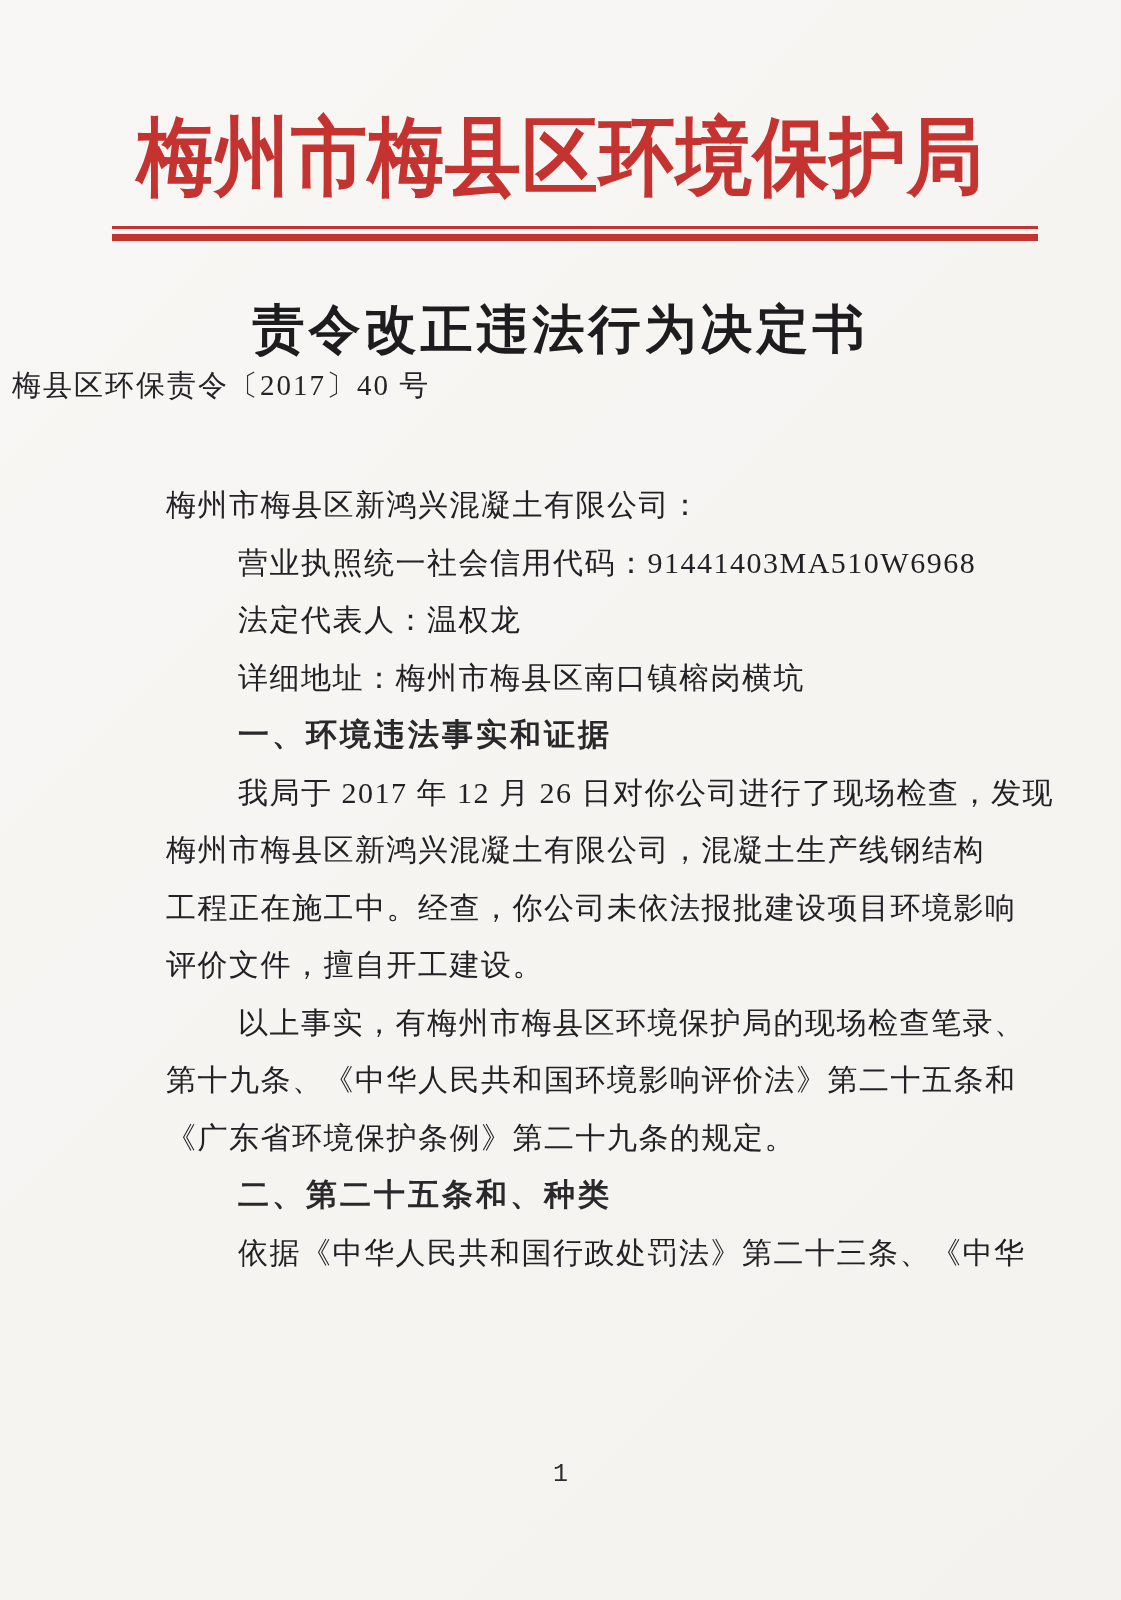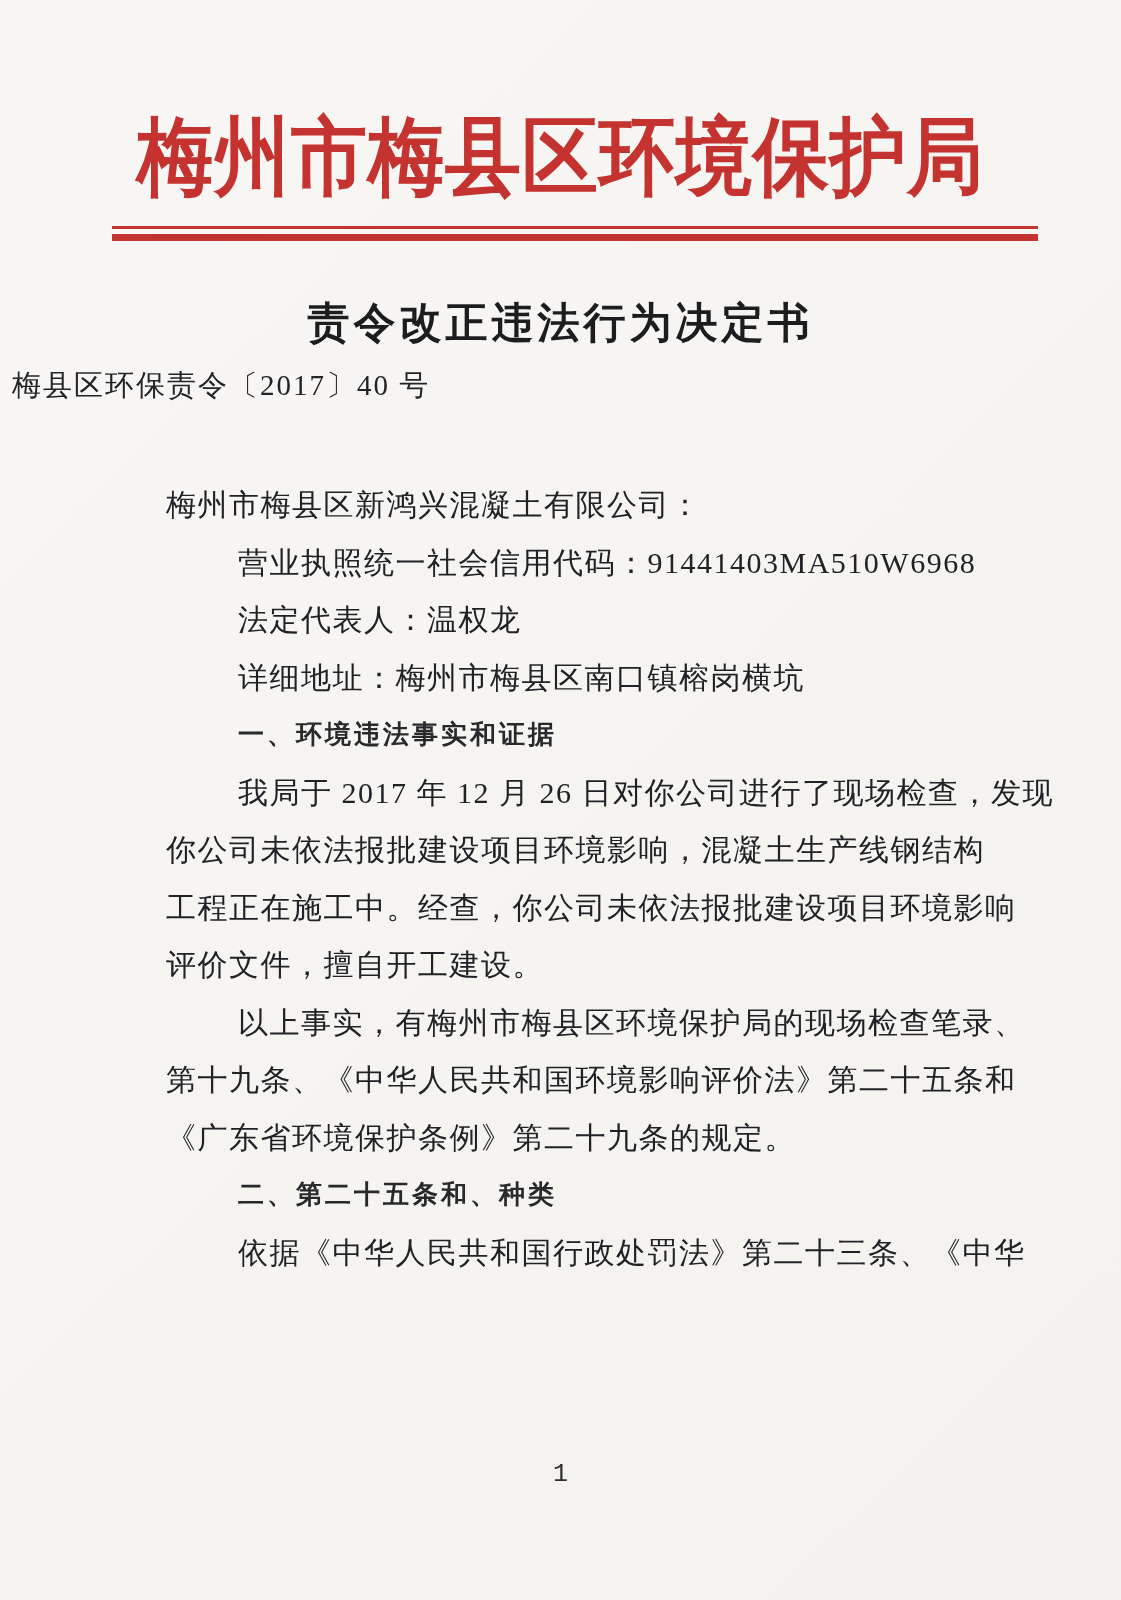--- a/index.html
+++ b/index.html
@@ -49,21 +49,21 @@
   .rule-thin  { top: 226px; height: 3px; }
   .rule-thick { top: 234px; height: 7px; }
 
   
   .doc-title {
     position: absolute;
     top: 295px;
     left: 0;
     width: 100%;
     text-align: center;
-    font-size: 42px;
+    font-size: 52px;
     font-weight: 700;
     letter-spacing: 4px;
     color: #1d1d1f;
     white-space: nowrap;
   }
   .doc-number {
     position: absolute;
     top: 366px;
     left: 12px;
     width: 100%;
@@ -86,21 +86,21 @@
     height: 57.5px;
     line-height: 57.5px;
     font-size: 30px;
     letter-spacing: 1.5px;
     white-space: nowrap;
   }
   .body-text .line.indent { padding-left: 72px; }
   .body-text .line.heading {
     font-family: "Liberation Sans", "DejaVu Sans", sans-serif;
     font-weight: 700;
-    font-size: 26px;
+    font-size: 31px;
     letter-spacing: 3px;
     color: #29292c;
   }
 
   
   .page-number {
     position: absolute;
     top: 1460px;
     left: 0;
     width: 100%;
@@ -126,21 +126,21 @@
 
   <div class="doc-number">梅县区环保责令〔2017〕40 号</div>
 
   <div class="body-text">
       <div class="line">梅州市梅县区新鸿兴混凝土有限公司：</div>
       <div class="line indent">营业执照统一社会信用代码：91441403MA510W6968</div>
       <div class="line indent">法定代表人：温权龙</div>
       <div class="line indent">详细地址：梅州市梅县区南口镇榕岗横坑</div>
       <div class="line indent heading">一、环境违法事实和证据</div>
       <div class="line indent">我局于 2017 年 12 月 26 日对你公司进行了现场检查，发现</div>
-      <div class="line">你公司未依法报批建设项目环境影响，混凝土生产线钢结构</div>
+      <div class="line">梅州市梅县区新鸿兴混凝土有限公司，混凝土生产线钢结构</div>
       <div class="line">工程正在施工中。经查，你公司未依法报批建设项目环境影响</div>
       <div class="line">评价文件，擅自开工建设。</div>
       <div class="line indent">以上事实，有梅州市梅县区环境保护局的现场检查笔录、</div>
       <div class="line">第十九条、《中华人民共和国环境影响评价法》第二十五条和</div>
       <div class="line">《广东省环境保护条例》第二十九条的规定。</div>
       <div class="line indent heading">二、第二十五条和、种类</div>
       <div class="line indent">依据《中华人民共和国行政处罚法》第二十三条、《中华</div>
     </div>
 
   <div class="page-number">1</div>

